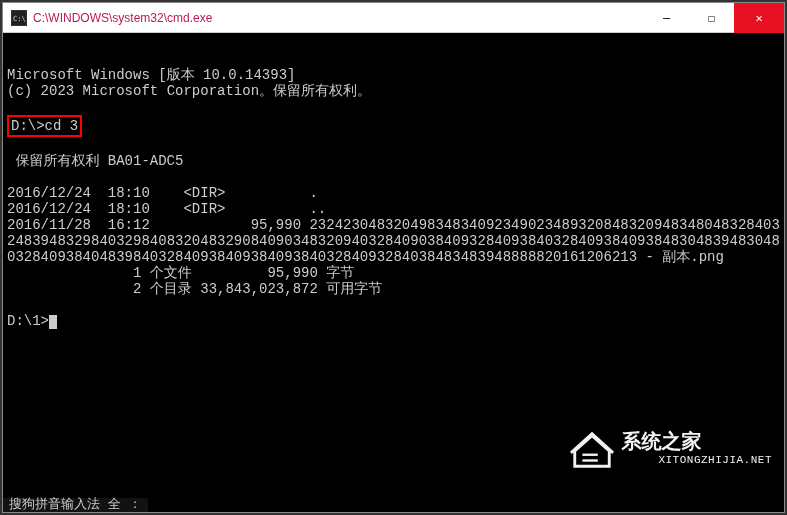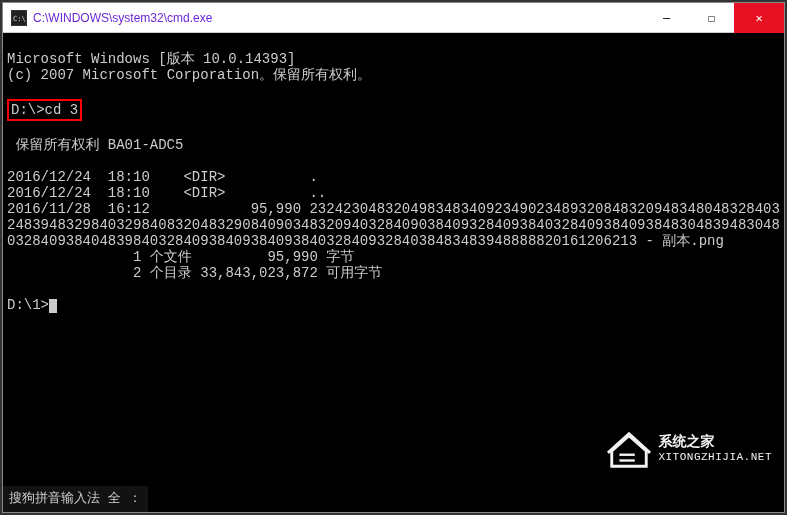--- a/index.html
+++ b/index.html
@@ -35,21 +35,21 @@
       background: #333;
       font-size: 10px;
       color: #ccc;
       display: flex;
       align-items: center;
       justify-content: center;
     }
     .titlebar-text {
       margin-left: 6px;
       font-size: 12px;
-      color: #6d28d9;
+      color: #be185d;
       font-family: "Segoe UI", Tahoma, sans-serif;
     }
     .win-controls {
       position: absolute;
       right: 0;
       top: 0;
       height: 30px;
       display: flex;
     }
     .win-btn {
@@ -63,21 +63,21 @@
     }
     .win-btn.minimize { color: #000; }
     .win-btn.maximize { color: #000; }
     .win-btn.close { background: #e81123; color: #fff; width: 50px; }
     .terminal {
       background: #000;
       color: #ccc;
       font-family: "NSimSun", "SimSun", "Courier New", monospace;
       font-size: 14px;
       line-height: 16px;
-      padding: 2px 4px;
+      padding: 18px 4px;
       white-space: pre-wrap;
       word-break: break-all;
       height: calc(100% - 30px);
       position: relative;
     }
     .hl {
       border: 2px solid #ff0000;
       display: inline-block;
       padding: 0 2px;
       line-height: 18px;
@@ -105,27 +105,27 @@
     .watermark-icon {
       width: 46px;
       height: 46px;
       margin-right: 6px;
     }
     .watermark-text {
       display: flex;
       flex-direction: column;
       line-height: 1.1;
     }
-    .wm-line1 { font-size: 14px; font-weight: bold; }
-    .wm-line2 { font-size: 11px; letter-spacing: 0.5px; }
+    .wm-line1 { font-size: 20px; font-weight: bold; }
+    .wm-line2 { font-size: 11px; letter-spacing: 0.5px; margin-left: 37px; }
     .ime-bar {
       position: absolute;
       left: 0;
       bottom: 0;
-      height: 26px;
+      height: 14px;
       background: rgba(20,20,20,0.9);
       color: #ccc;
       font-size: 13px;
       padding: 2px 6px;
       display: flex;
       align-items: center;
     }
   </style>
 </head>
 <body>
@@ -140,21 +140,21 @@
     </div>
     <div class="titlebar-text">C:\WINDOWS\system32\cmd.exe</div>
     <div class="win-controls">
       <div class="win-btn minimize">—</div>
       <div class="win-btn maximize">☐</div>
       <div class="win-btn close">✕</div>
     </div>
   </div>
 
   <div class="terminal">
-<span class="term-line">Microsoft Windows [版本 10.0.14393]</span><span class="term-line">(c) 2007 Microsoft Corporation。保留所有权利。</span>
+<span class="term-line">Microsoft Windows [版本 10.0.14393]</span><span class="term-line">(c) 2023 Microsoft Corporation。保留所有权利。</span>
 <span class="term-line"><span class="hl"><span>D:\&gt;</span><span>cd 3</span></span></span>
 <span class="term-line"> 保留所有权利 BA01-ADC5</span>
 <span class="term-line">2016/12/24  18:10    &lt;DIR&gt;          .</span><span class="term-line">2016/12/24  18:10    &lt;DIR&gt;          ..</span><span class="term-line">2016/11/28  16:12            95,990 2324230483204983483409234902348932084832094834804832840324839483298403298408320483290840903483209403284090384093284093840328409384093848304839483048032840938404839840328409384093840938403284093284038483483948888820161206213 - 副本.png</span><span class="term-line">               1 个文件         95,990 字节</span><span class="term-line">               2 个目录 33,843,023,872 可用字节</span>
 <span class="term-line"><span>D:\1&gt;</span><span class="cursor"></span></span>
 
     <div class="watermark">
       <svg class="watermark-icon" viewBox="0 0 48 48">
         <path d="M6 26 L24 10 L42 26 L42 42 L6 42 Z" fill="none" stroke="#fff" stroke-width="3"></path>
         <path d="M2 28 L24 8 L46 28" fill="none" stroke="#fff" stroke-width="3"></path>
         <line x1="14" y1="30" x2="30" y2="30" stroke="#fff" stroke-width="2.5"></line>

